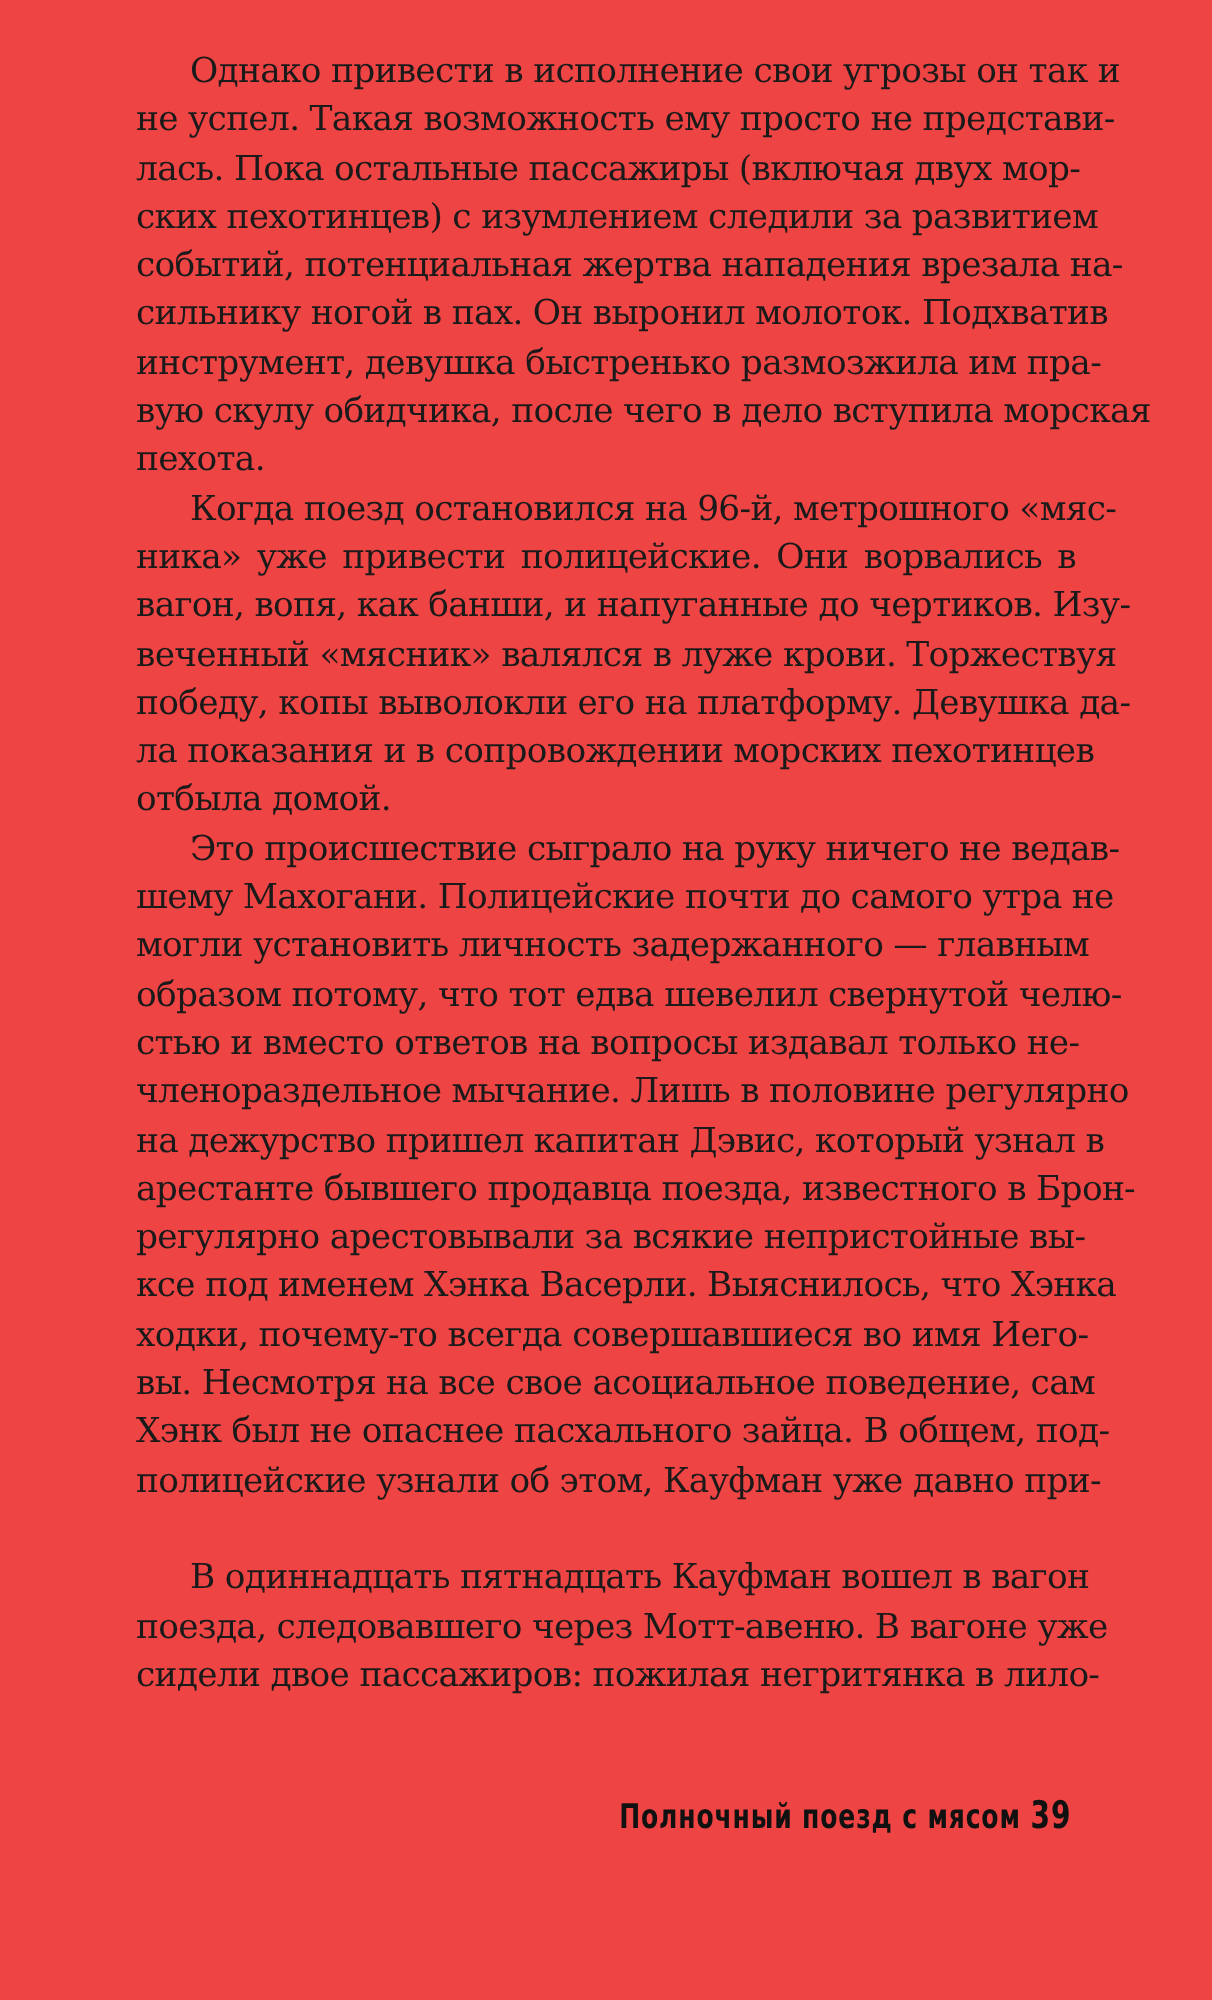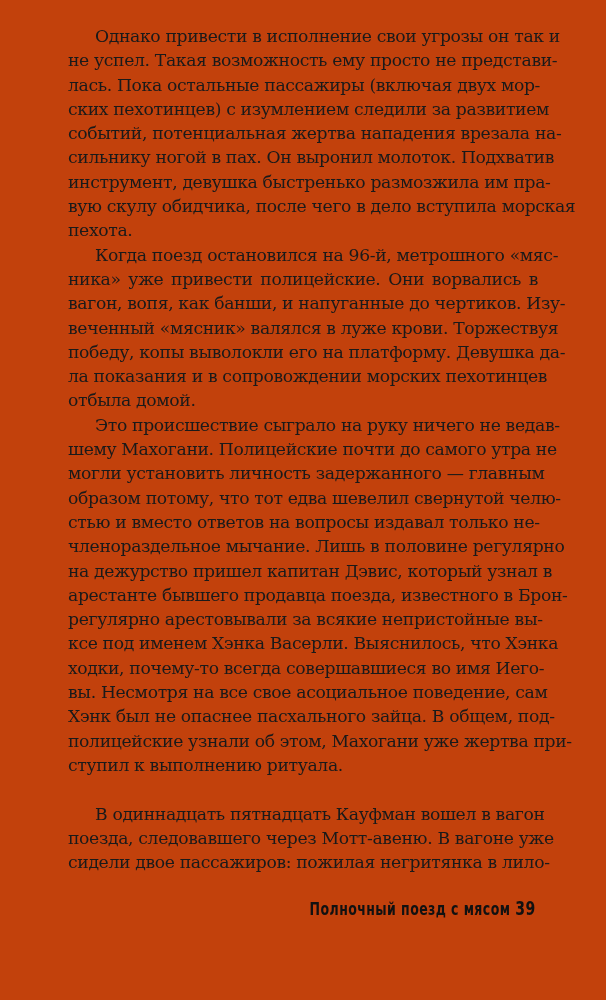--- a/index.html
+++ b/index.html
@@ -1,19 +1,19 @@
 <!DOCTYPE html>
 <html><head>
   <meta charset="utf-8">
   <style>
     html, body { margin: 0; padding: 0; background: #ffffff; }
     body { width: 606px; height: 1000px; position: relative; overflow: hidden; }
     .page {
       position: absolute; left: 0; top: 0; width: 606px; height: 1000px;
-      background: #c2410c; color: #1a1a1a;
+      background: #ef4444; color: #1a1a1a;
     }
     .text-block {
       position: absolute; left: 68px; top: 24px; width: 470px;
       font-family: "DejaVu Serif", "Liberation Serif", serif;
       font-size: 17.2px; line-height: 24.3px;
     }
     .line {
       display: block; height: 24.3px; white-space: nowrap;
       text-align: justify; text-align-last: justify;
       letter-spacing: -0.35px;
@@ -62,22 +62,21 @@
         <span class="line">образом потому, что тот едва шевелил свернутой челю-</span>
         <span class="line">стью и вместо ответов на вопросы издавал только не-</span>
         <span class="line">членораздельное мычание. Лишь в половине регулярно</span>
         <span class="line">на дежурство пришел капитан Дэвис, который узнал в</span>
         <span class="line">арестанте бывшего продавца поезда, известного в Брон-</span>
         <span class="line">регулярно арестовывали за всякие непристойные вы-</span>
         <span class="line">ксе под именем Хэнка Васерли. Выяснилось, что Хэнка</span>
         <span class="line">ходки, почему-то всегда совершавшиеся во имя Иего-</span>
         <span class="line">вы. Несмотря на все свое асоциальное поведение, сам</span>
         <span class="line">Хэнк был не опаснее пасхального зайца. В общем, под-</span>
-        <span class="line">полицейские узнали об этом, Махогани уже жертва при-</span>
-        <span class="line last">ступил к выполнению ритуала.</span>
+        <span class="line">полицейские узнали об этом, Кауфман уже давно при-</span>
       </div>
       <div class="para-gap"></div>
       <div class="paragraph">
         <span class="line indent">В одиннадцать пятнадцать Кауфман вошел в вагон</span>
         <span class="line">поезда, следовавшего через Мотт-авеню. В вагоне уже</span>
         <span class="line last">сидели двое пассажиров: пожилая негритянка в лило-</span>
       </div>
     </div>
   <div class="footer">
     <span>Полночный поезд с мясом</span><span class="page-num">39</span>

